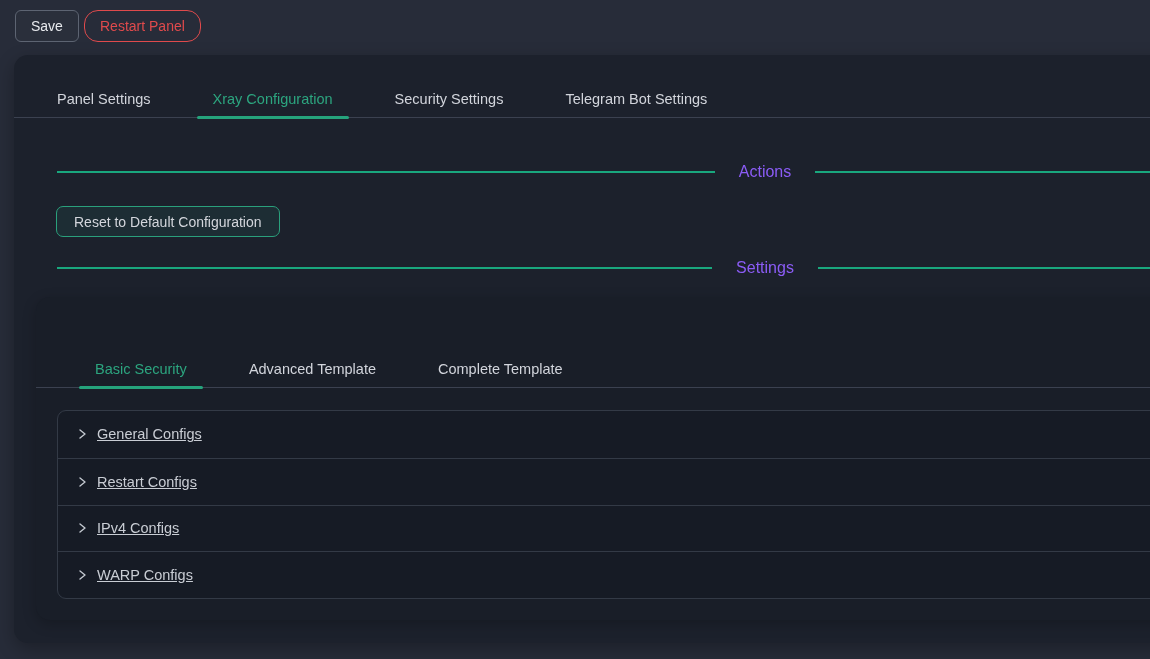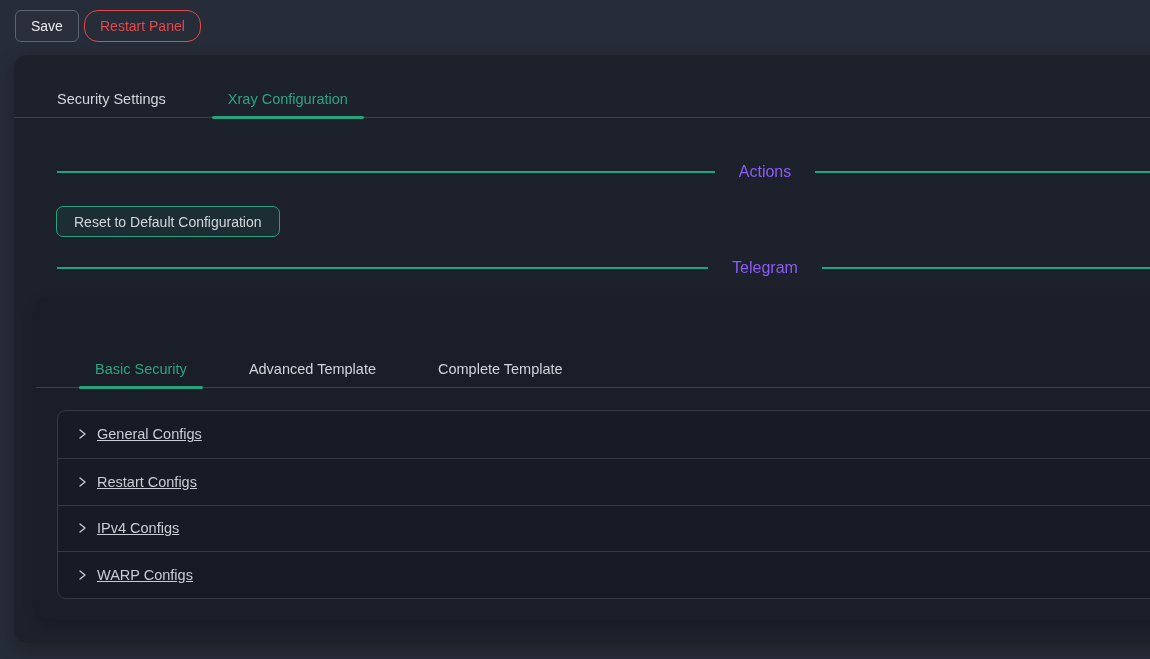--- a/index.html
+++ b/index.html
@@ -108,35 +108,41 @@
 
 <div class="topbar">
   <button class="btn btn-save">Save</button>
   <button class="btn btn-restart">Restart Panel</button>
 </div>
 
 <div class="card">
 
   <div class="tabs-row outer-tabs">
     <div class="tab">
-      <span>Security Settings</span>
+      <span>Panel Settings</span>
     </div>
     <div class="tab active">
       <span>Xray Configuration</span>
+    </div>
+    <div class="tab">
+      <span>Security Settings</span>
+    </div>
+    <div class="tab">
+      <span>Telegram Bot Settings</span>
     </div>
   </div>
 
   <div class="divider divider-actions">
     <span class="divider-text">Actions</span>
   </div>
 
   <button class="btn-reset">Reset to Default Configuration</button>
 
   <div class="divider divider-templates">
-    <span class="divider-text">Telegram</span>
+    <span class="divider-text">Settings</span>
   </div>
 
   <div class="inner-card">
 
     <div class="tabs-row inner-tabs">
       <div class="tab active">
         <span>Basic Security</span>
       </div>
       <div class="tab">
         <span>Advanced Template</span>

